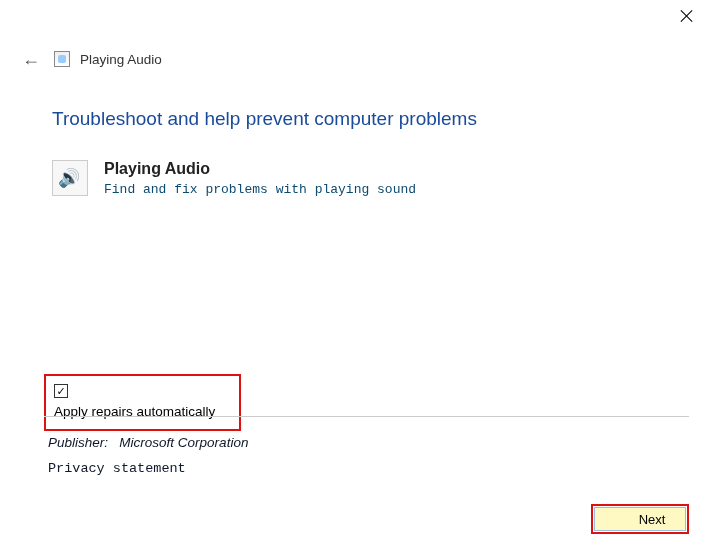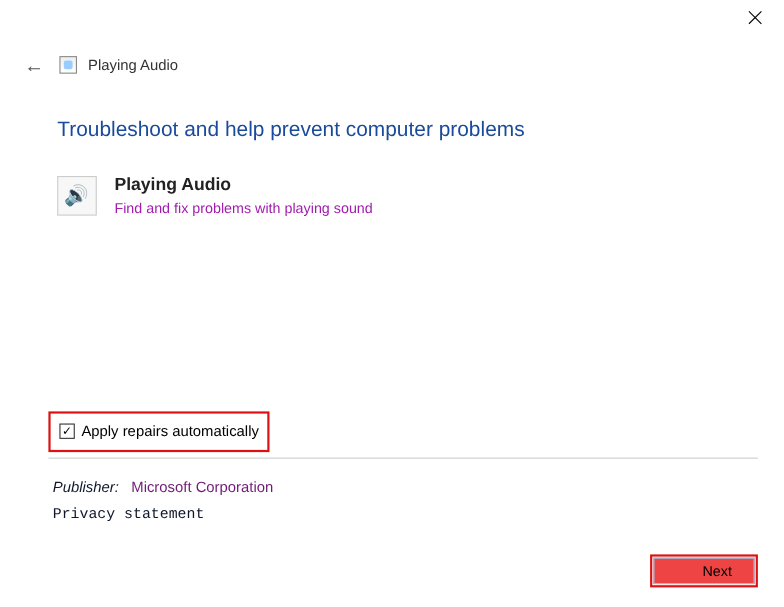--- a/index.html
+++ b/index.html
@@ -79,30 +79,30 @@
     width: 36px; height: 36px;
     border: 1px solid #ccc;
     background: #f7f7f7;
     display: flex; align-items: center; justify-content: center;
     font-size: 18px; color: #555;
   }
   .item-title {
     font-size: 16px; font-weight: 600; color: #222;
   }
   .item-desc {
-    font-size: 13px; color: #a21caf; margin-top: 4px;
+    font-size: 13px; color: #0c4a6e; margin-top: 4px; font-family: Liberation Mono, monospace;
   }
 
   .options {
     position: absolute;
     top: 374px; left: 44px; right: 24px;
   }
   .checkbox-wrap {
-    display: inline-flex; align-items: flex-end; gap: 6px;
-    border: 2px solid #d11; padding: 8px 8px 10px 8px;
+    display: inline-flex; align-items: flex-start; gap: 6px;
+    border: 2px solid #d11; padding: 8px 24px 10px 8px; flex-direction: column;
   }
   .cbx {
     width: 14px; height: 14px;
     border: 1px solid #333;
     display: inline-flex; align-items: center; justify-content: center;
     font-size: 12px; line-height: 1;
     cursor: pointer;
   }
   .cbx::after { content: "✓"; font-size: 11px; }
   .cbx-label { font-size: 13.5px; cursor: pointer; }
@@ -113,32 +113,32 @@
     border-top: 1px solid #ccc;
   }
 
   .meta {
     position: absolute;
     top: 430px; left: 48px;
     font-size: 13.5px;
     line-height: 1.9;
   }
   .meta .pub-label { color: #0f172a; font-style: italic; }
-  .meta .pub-val { color: #701a75; }
+  .meta .pub-val { color: #0f172a; font-style: italic; }
   .privacy-link { color: #0f172a; cursor: pointer; font-family: Liberation Mono, monospace; }
 
   .buttons {
     position: absolute;
     bottom: 18px; right: 24px;
     display: flex; gap: 10px;
   }
   .btn {
     width: 92px; height: 24px;
     border: 1px solid #9bbedb;
-    background: #ef4444;
+    background: #fef9c3;
     font-size: 13px; color: #000;
     cursor: pointer;
     font-family: inherit;
     padding-left: 24px;
   }
   .btn-next-wrap {
     border: 2px solid #d11; padding: 1px;
     display: inline-flex;
   }
 </style>

